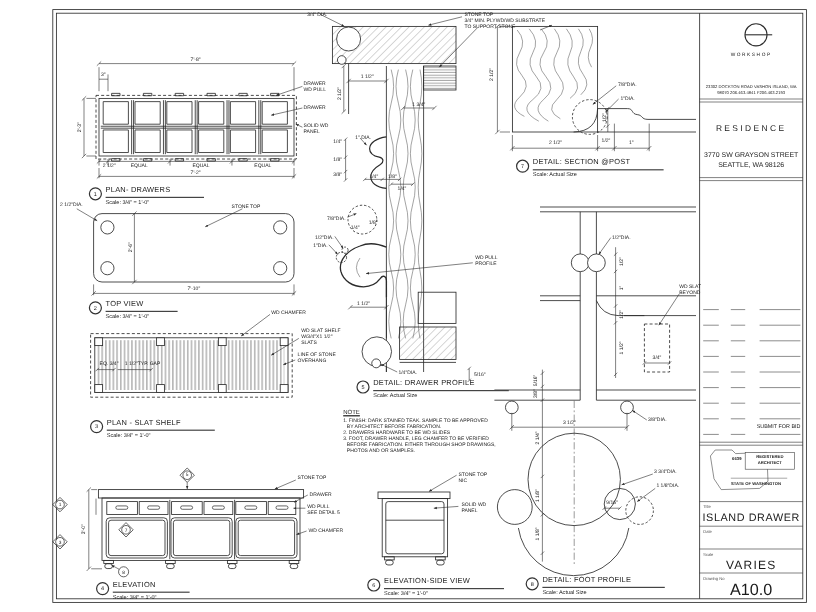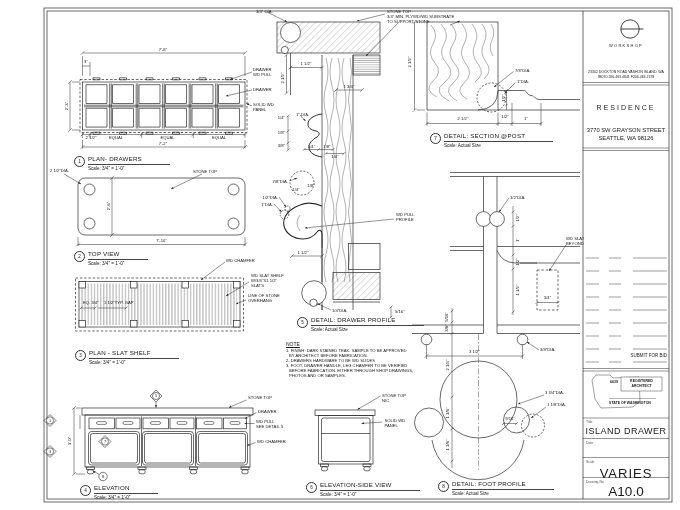--- a/index.html
+++ b/index.html
@@ -28,21 +28,21 @@
   .tbc{position:absolute;left:583px;width:86px;text-align:center;}
   .tbl{position:absolute;font-size:3.4px;color:#555;}
   .firm{top:43px;font-size:4px;letter-spacing:1.3px;}
   .addr1{top:70px;font-size:3.5px;}
   .addr2{top:74.5px;font-size:3.5px;}
   .client{top:90px;font-size:10px;font-weight:600;letter-spacing:.2px;}
   .project{top:103.5px;font-size:7px;letter-spacing:2px;}
   .street{top:127px;font-size:5.8px;}
   .city{top:135px;font-size:5.8px;}
   .shtitle{top:426px;font-size:9px;letter-spacing:.5px;}
-  .shscale{top:465.5px;font-size:13px;letter-spacing:1px;}
+  .shscale{top:465.5px;font-size:10px;letter-spacing:1px;}
   .shnum{top:483.5px;font-size:13.5px;}
 </style>
 </head>
 <body>
 
 <div id="sheet">
 
 <svg id="linework" width="680" height="510" viewBox="0 0 680 510">
   <defs>
     <marker id="ah" markerWidth="7" markerHeight="7" refX="5" refY="3" orient="auto">

